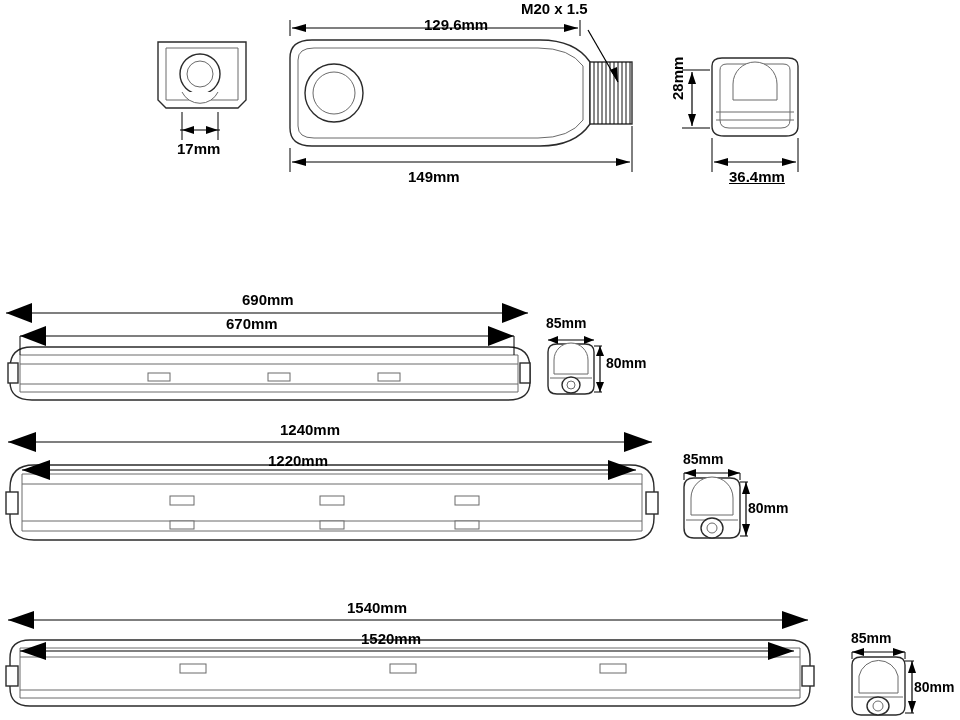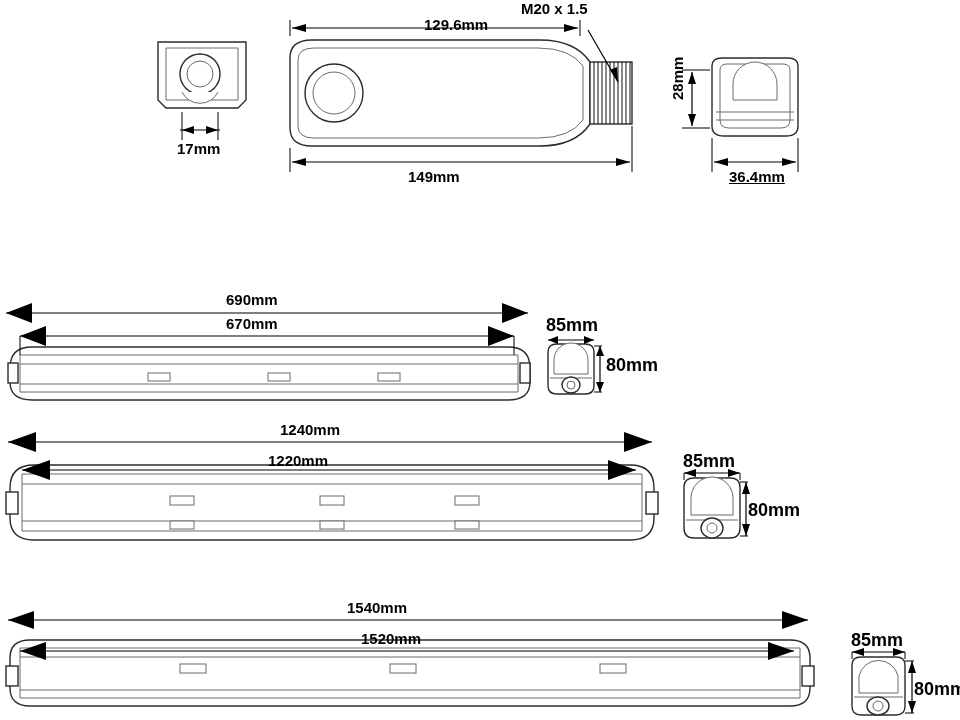--- a/index.html
+++ b/index.html
@@ -1,20 +1,20 @@
 <!DOCTYPE html>
 <html><head>
 <meta charset="utf-8">
 <style>
   html,body{margin:0;padding:0;background:#ffffff;}
   body{width:960px;height:720px;position:relative;overflow:hidden;
        font-family:"Liberation Sans",sans-serif;color:#111;}
   .stage{position:absolute;left:0;top:0;width:960px;height:720px;}
   .lbl{position:absolute;font-weight:bold;font-size:15px;color:#000;white-space:nowrap;}
-  .lbl.s{font-size:18px;}
+  .lbl.s{font-size:14px;}
   svg{position:absolute;left:0;top:0;width:960px;height:720px;overflow:visible;}
   .ln{stroke:#000;stroke-width:1.2;fill:none;}
   .lnt{stroke:#000;stroke-width:1;fill:none;}
   .body-out{stroke:#2b2b2b;stroke-width:1.4;fill:#ffffff;}
   .body-in{stroke:#6a6a6a;stroke-width:1;fill:#ffffff;}
   .hatch{stroke:#111;stroke-width:1;fill:none;}
   .solid{fill:#000;}
 </style>
 </head>
 <body>
@@ -220,21 +220,21 @@
 
 </svg>
 
 <div class="lbl" style="left:521px;top:0px;">M20 x 1.5</div>
 <div class="lbl" style="left:424px;top:16px;">129.6mm</div>
 <div class="lbl" style="left:408px;top:168px;">149mm</div>
 <div class="lbl" style="left:177px;top:140px;">17mm</div>
 <div class="lbl" style="left:669px;top:100px;transform:rotate(-90deg);transform-origin:left top;">28mm</div>
 <div class="lbl" style="left:729px;top:168px;text-decoration:underline;">36.4mm</div>
 
-<div class="lbl" style="left:226px;top:291px;text-align:right;">690mm</div>
+<div class="lbl" style="left:242px;top:291px;text-align:right;">690mm</div>
 <div class="lbl" style="left:226px;top:315px;">670mm</div>
 <div class="lbl s" style="left:546px;top:315px;">85mm</div>
 <div class="lbl s" style="left:606px;top:355px;">80mm</div>
 
 <div class="lbl" style="left:280px;top:421px;">1240mm</div>
 <div class="lbl" style="left:268px;top:452px;">1220mm</div>
 <div class="lbl s" style="left:683px;top:451px;">85mm</div>
 <div class="lbl s" style="left:748px;top:500px;">80mm</div>
 
 <div class="lbl" style="left:347px;top:599px;">1540mm</div>

